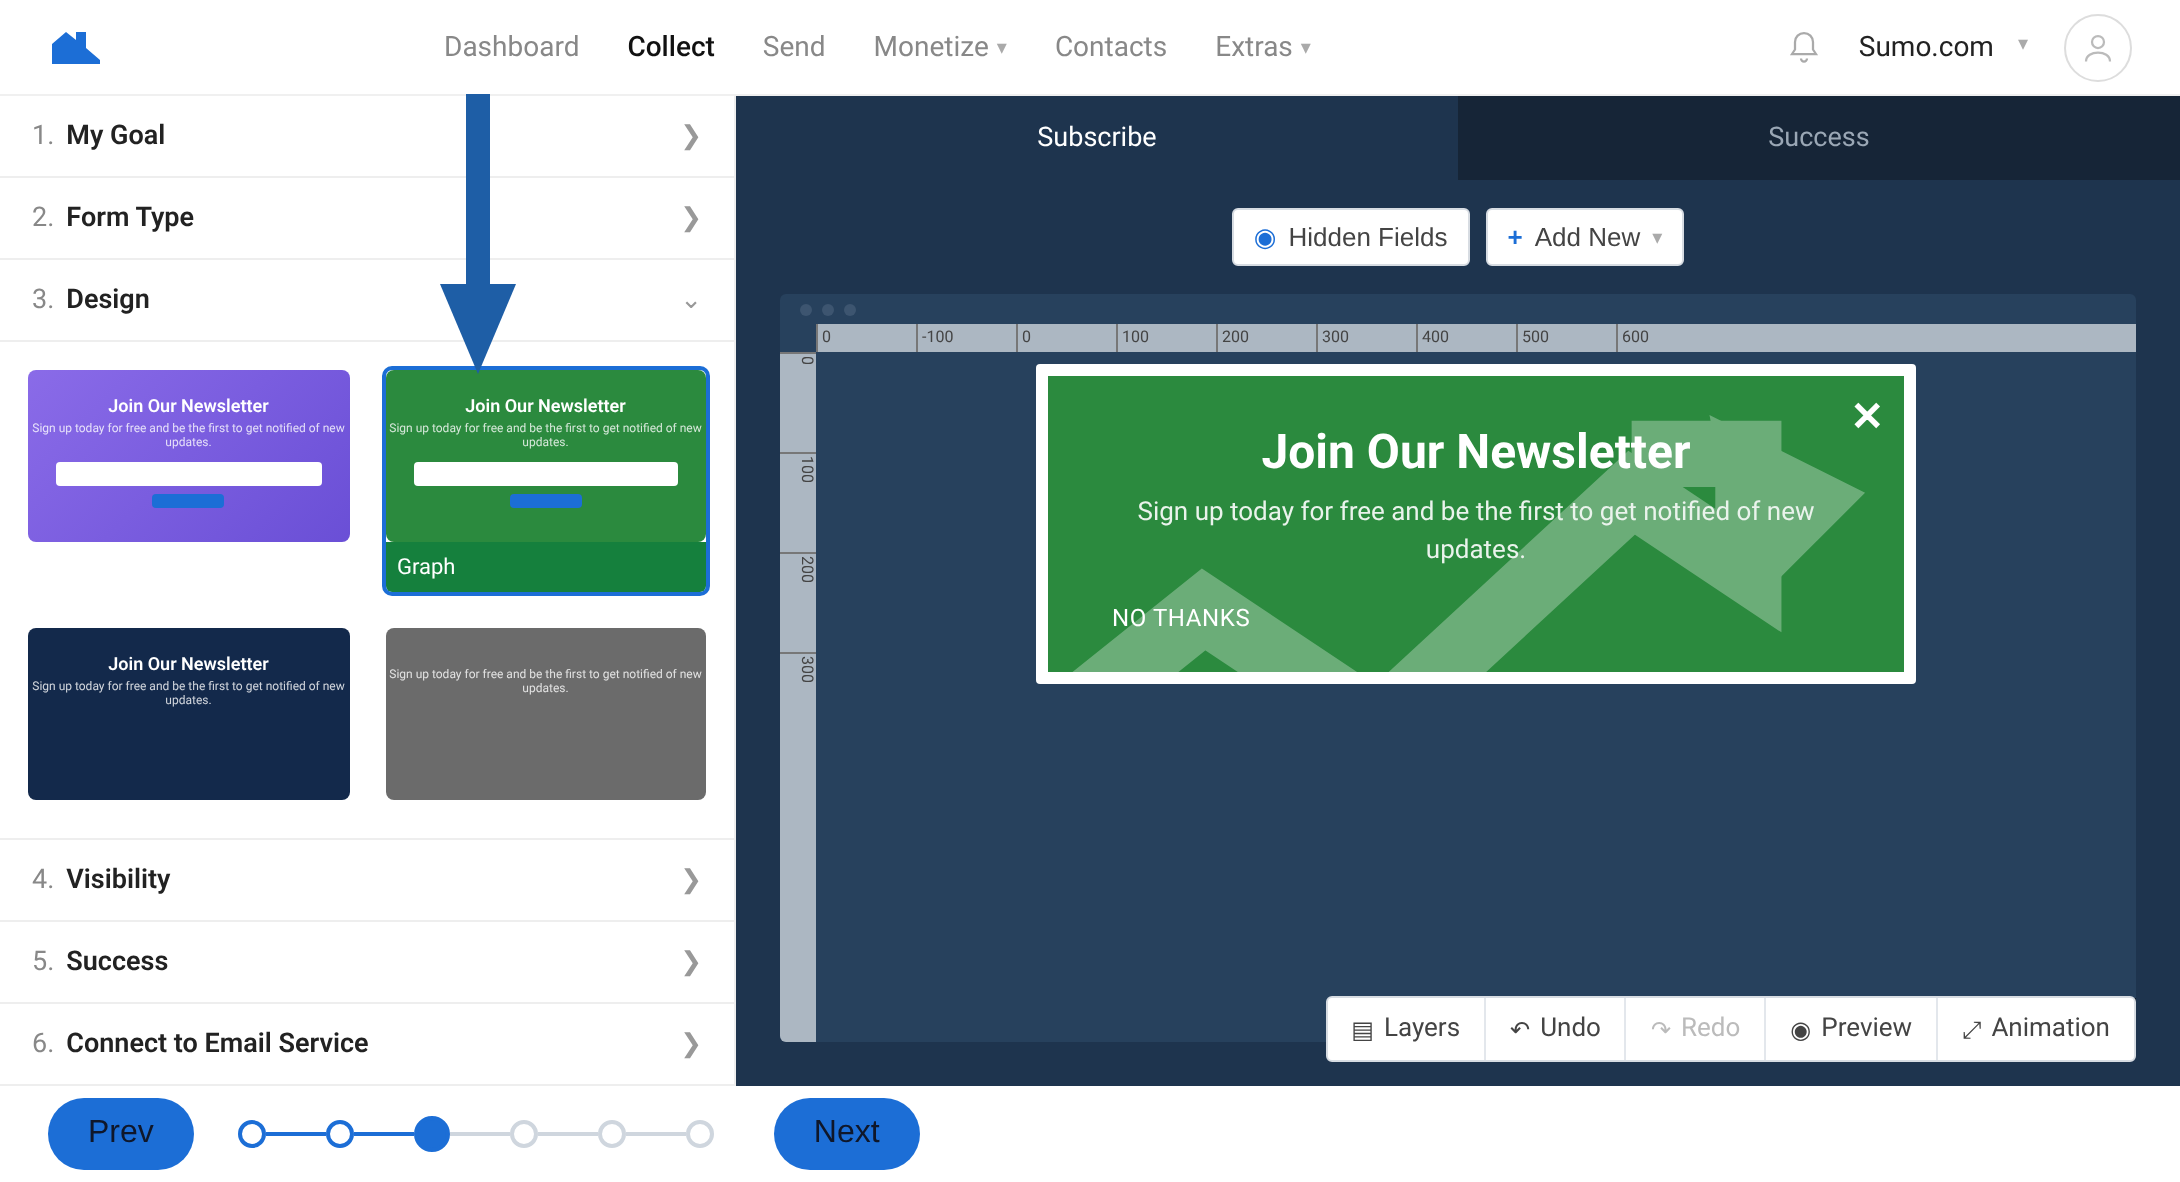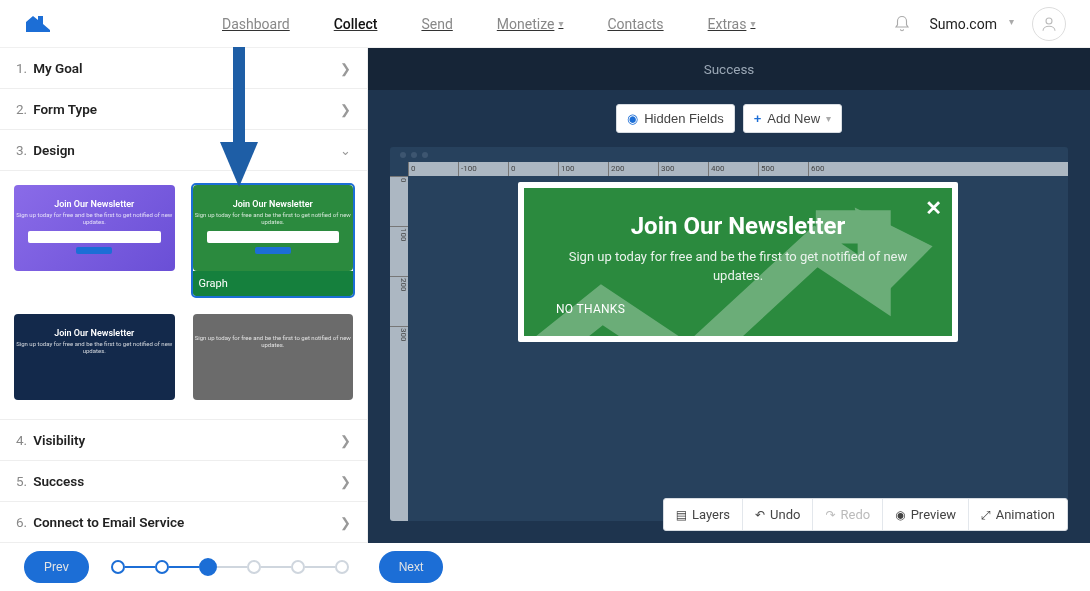--- a/index.html
+++ b/index.html
@@ -2,21 +2,21 @@
 <html><head>
 <meta charset="utf-8">
 <style>
 * { box-sizing: border-box; margin: 0; padding: 0; }
 body { font-family: -apple-system, BlinkMacSystemFont, "Segoe UI", Roboto, Arial, sans-serif; font-size: 14px; color: #333; background: #fff; width: 1090px; height: 591px; overflow: hidden; position: relative; }
 
 
 .topnav { height: 48px; display: flex; align-items: center; padding: 0 24px; border-bottom: 1px solid #f0f0f0; }
 .logo { width: 28px; height: 20px; margin-right: 170px; }
 .logo svg { display: block; }
-.nav-items { display: flex; gap: 44px; text-decoration: underline; }
+.nav-items { display: flex; gap: 24px; }
 .nav-item { color: #888; font-size: 14px; cursor: pointer; display: flex; align-items: center; gap: 4px; }
 .nav-item.active { color: #111; font-weight: 500; }
 .nav-right { margin-left: auto; display: flex; align-items: center; gap: 18px; }
 .bell { width: 18px; height: 18px; stroke: #aaa; }
 .brand-switch { display: flex; align-items: flex-start; gap: 12px; color: #222; font-size: 14px; cursor: pointer; }
 .avatar-circle { width: 34px; height: 34px; border: 1px solid #ddd; border-radius: 50%; display: flex; align-items: center; justify-content: center; }
 .avatar-circle svg { stroke: #bbb; }
 
 
 .main { display: flex; height: 495px; }
@@ -81,21 +81,21 @@
 .coord-badge { position: absolute; bottom: 0; right: 0; background: #0c1825; color: #dfe6ee; font-size: 12px; padding: 4px 10px; }
 
 .editor-bottombar { position: absolute; right: 22px; bottom: 12px; display: flex; background: #fff; border: 1px solid #d7dce2; border-radius: 3px; overflow: hidden; }
 .ebtn { padding: 8px 12px; font-size: 13px; color: #444; display: flex; align-items: center; gap: 5px; border-left: 1px solid #e3e7ec; cursor: pointer; }
 .ebtn:first-child { border-left: none; }
 .ebtn.disabled { color: #bbb; cursor: default; }
 .ebtn .ico { font-size: 12px; }
 
 
 .bottombar { height: 48px; display: flex; align-items: center; padding: 0 24px; gap: 12px; }
-.pill { background: #1c6ed6; color: #e5e5e5; border: none; border-radius: 999px; padding: 9px 20px; font-size: 12px; cursor: pointer; }
+.pill { background: #1c6ed6; color: #0f172a; border: none; border-radius: 999px; padding: 9px 20px; font-size: 16px; cursor: pointer; }
 .progress { display: flex; align-items: center; gap: 0; margin-left: 10px;}
 .pdot { width: 14px; height: 14px; border: 2px solid #1c6ed6; border-radius: 50%; background: #fff; }
 .pdot.filled { background: #1c6ed6; width: 18px; height: 18px; }
 .pdot.grey { border-color: #cfd6de; }
 .pline { width: 30px; height: 2px; background: #1c6ed6; }
 .pline.grey { background: #cfd6de; }
 .bottom-right { margin-left: auto; display: flex; align-items: center; gap: 22px; }
 .linkbtn { color: #1c6ed6; font-size: 14px; cursor: pointer; }
 
 .chevd { font-size: 10px; color: #aaa; }
@@ -228,20 +228,21 @@
       <div class="lbl">
           <span class="num">6.</span>
           <span class="name">Connect to Email Service</span>
         </div>
       <span class="chev">❯</span>
     </div>
   </div>
 
   <div class="editor">
     <div class="tabs">
+      <div class="tab">Subscribe</div>
       <div class="tab inactive">Success</div>
     </div>
 
     <div class="editor-toolbar">
       <button class="tbtn">
           <span class="ico">◉</span>
           <span>Hidden Fields</span>
         </button>
       <button class="tbtn">
           <span class="pfx">+</span>

